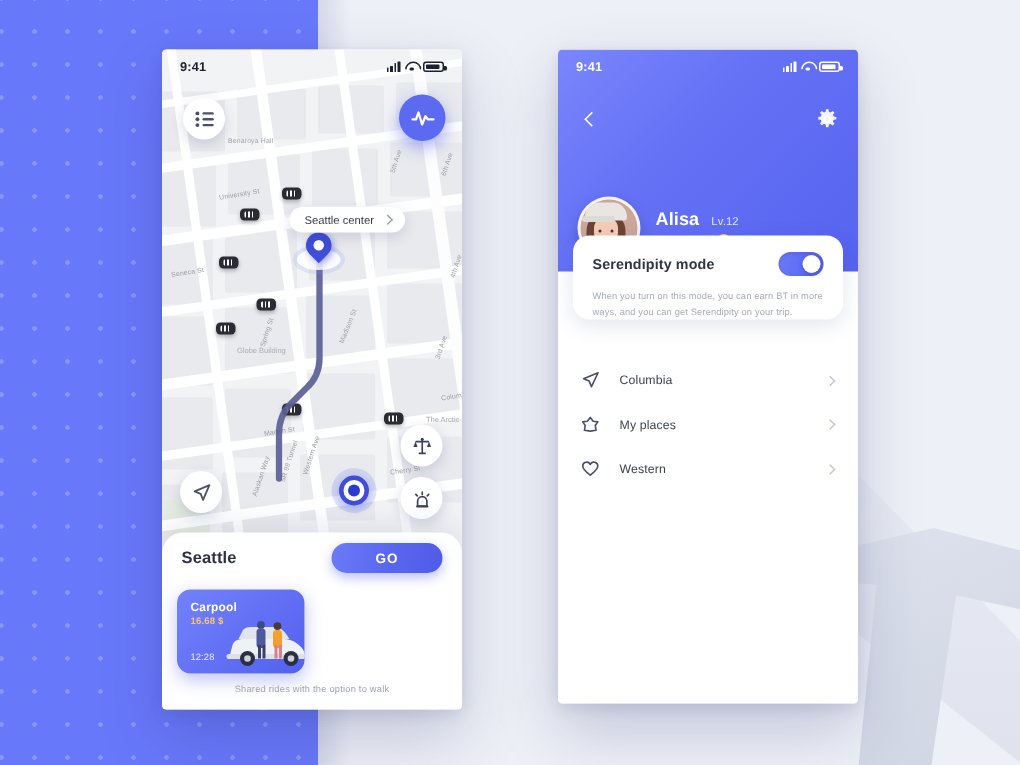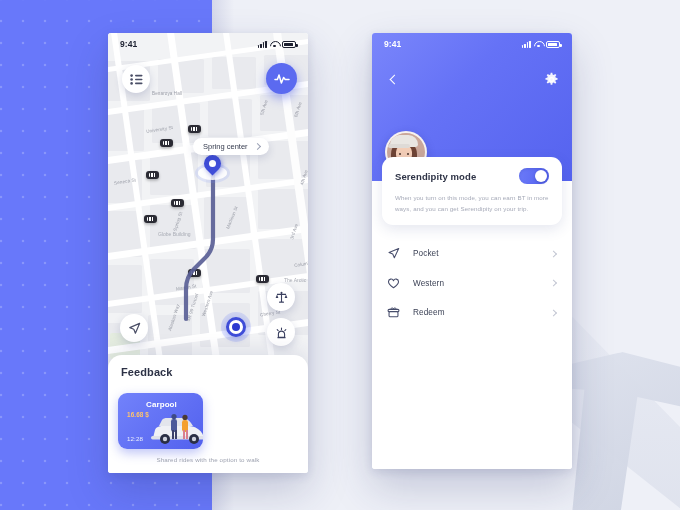--- a/index.html
+++ b/index.html
@@ -169,21 +169,21 @@
     position:absolute;top:38px;width:85px;height:56px;border-radius:9px;overflow:hidden;
   }
   #ride-carpool{
     left:10px;background:linear-gradient(135deg,#7282fb 0%,#5f6ef3 60%,#5261ee 100%);
     box-shadow:0 4px 11px rgba(85,100,235,.38);
   }
   #ride-exclusive{
     left:105px;background:#fff;
     box-shadow:0 3px 10px rgba(40,50,110,.13);
   }
-  .ride-title{position:absolute;left:9px;top:7px;font-size:8px;font-weight:bold;letter-spacing:.1px;margin-left:19px;}
+  .ride-title{position:absolute;left:9px;top:7px;font-size:8px;font-weight:bold;letter-spacing:.1px;}
   .ride-price{position:absolute;left:9px;top:18px;font-size:6.4px;font-weight:bold;letter-spacing:.1px;}
   .ride-time{position:absolute;left:9px;bottom:7px;font-size:6.2px;letter-spacing:.1px;}
   #ride-carpool .ride-title{color:#fff;}
   #ride-carpool .ride-price{color:#ffc46b;}
   #ride-carpool .ride-time{color:#eceffd;}
   #ride-exclusive .ride-title{color:#2f3448;}
   #ride-exclusive .ride-price{color:#f0a23c;}
   #ride-exclusive .ride-time{color:#8c909f;}
   .car-art{position:absolute;right:-4px;bottom:4px;}
   #sheet-foot{
@@ -216,21 +216,21 @@
   .av-eye.l{left:12px}.av-eye.r{left:20px}
   #r-name-row{display:flex;align-items:baseline;gap:8px;}
   #r-name{font-size:12px;font-weight:bold;color:#fff;letter-spacing:.1px;}
   #r-level{font-size:7.5px;color:#e2e6ff;letter-spacing:.1px;}
   #r-st-row{display:flex;align-items:center;gap:4px;margin-top:3px;}
   #r-st{font-size:7.5px;font-weight:bold;color:#ffc96e;letter-spacing:.1px;}
   #r-coin{width:9px;height:9px;border-radius:50%;background:linear-gradient(160deg,#ffd964,#f5a623);position:relative;}
   #r-coin::after{content:"";position:absolute;left:2px;top:4px;width:5px;height:1.6px;border-radius:1px;background:rgba(150,95,10,.5);}
 
   #r-seren{
-    position:absolute;left:10px;top:124px;width:180px;height:68px;background:#fff;
+    position:absolute;left:10px;top:124px;width:180px;height:56px;background:#fff;
     border-radius:11px;box-shadow:0 4px 14px rgba(50,60,130,.13);z-index:6;
   }
   #seren-title{position:absolute;left:13px;top:14px;font-size:9.5px;color:#2e3346;font-weight:bold;letter-spacing:.1px;}
   #seren-toggle{
     position:absolute;right:13px;top:11px;width:30px;height:16px;border-radius:9px;
     background:linear-gradient(100deg,#6b7af8,#5462ef);cursor:pointer;
     box-shadow:inset 0 1px 3px rgba(40,50,150,.2);
   }
   #seren-toggle::after{content:"";position:absolute;right:2px;top:2px;width:12px;height:12px;border-radius:50%;background:#fff;box-shadow:0 1px 3px rgba(30,40,110,.3);}
   #seren-desc{
@@ -340,21 +340,21 @@
     </svg>
 
     <div class="pin-halo"></div>
     <div class="pin-dest">
       <div class="body"></div>
         <div class="dot"></div>
     </div>
     <div class="pin-origin"></div>
 
     <div class="seattle-chip">
-      <span>Spring center</span>
+      <span>Seattle center</span>
       <div class="chev-sm"></div>
     </div>
 
     <div class="fab" id="fab-menu">
       <svg width="13" height="11" viewBox="0 0 13 11">
         <circle cx="1.6" cy="1.6" r="1.3" fill="#4b4f67"></circle>
           <rect x="5" y=".8" width="7.5" height="1.6" rx=".8" fill="#4b4f67"></rect>
         <circle cx="1.6" cy="5.5" r="1.3" fill="#4b4f67"></circle>
           <rect x="5" y="4.7" width="7.5" height="1.6" rx=".8" fill="#4b4f67"></rect>
         <circle cx="1.6" cy="9.4" r="1.3" fill="#4b4f67"></circle>
@@ -403,21 +403,22 @@
         </div>
       <div class="wifi"></div>
       <div class="batt">
           <span></span>
         </div>
     </div>
   </div>
 
   <div id="sheet">
     <div id="sheet-head">
-      <div id="economy-label">Feedback</div>
+      <div id="economy-label">Seattle</div>
+      <button id="go-btn">GO</button>
     </div>
 
     <div class="ride-card" id="ride-carpool">
       <div class="ride-title">Carpool</div>
       <div class="ride-price">16.68 $</div>
       <div class="ride-time">12:28</div>
       <svg class="car-art" width="58" height="34" viewBox="0 0 58 34">
         <path d="M4,27 L6,19 C7,16 10,15 14,15 H40 C46,15 52,19 54,24 L55,27 Z" fill="#f0f1f5"></path>
         <path d="M10,15 L13,9 C14,7.6 16,7 18,7 H34 C37,7 40,9 42,12 L44,15 Z" fill="#e3e5ec"></path>
         <rect x="2" y="25" width="54" height="3.4" rx="1.7" fill="#dfe1e9"></rect>
@@ -476,60 +477,67 @@
 
   <div id="r-profile">
     <div id="avatar">
       <div class="av-hair"></div>
         <div class="av-face"></div>
       <div class="av-eye l"></div>
         <div class="av-eye r"></div>
       <div class="av-cap"></div>
         <div class="av-brim"></div>
     </div>
+    <div>
+      <div id="r-name-row">
+        <div id="r-name">Alisa</div>
+        <div id="r-level">Lv.12</div>
+      </div>
+      <div id="r-st-row">
+        <div id="r-st">ST: 30.000</div>
+        <div id="r-coin"></div>
+      </div>
+    </div>
   </div>
 
   <div id="r-seren">
     <div id="seren-title">Serendipity mode</div>
     <div id="seren-toggle"></div>
     <div id="seren-desc">When you turn on this mode, you can earn BT in more ways, and you can get Serendipity on your trip.</div>
   </div>
 
   <div id="r-list">
 
     <div class="menu-row">
       <div class="menu-ico">
         <svg width="13" height="13" viewBox="0 0 14 14">
             <path d="M12.6 1.6 L2.2 5.9 L6.2 7.6 L7.9 11.6 Z" fill="none" stroke="#474d6b" stroke-width="1.15" stroke-linejoin="round"></path>
           </svg>
       </div>
-      <div class="menu-lbl">Pocket</div>
+      <div class="menu-lbl">Columbia</div>
       <div class="menu-chev"></div>
     </div>
 
 
+    <div class="menu-row">
+      <div class="menu-ico">
+        <svg width="13" height="13" viewBox="0 0 14 14">
+          <path d="M7 1.4 L9.1 4.1 L12.4 4.6 L10.6 7.2 L11.2 10.6 L7 11.2 L2.8 10.6 L3.4 7.2 L1.6 4.6 L4.9 4.1 Z" fill="none" stroke="#474d6b" stroke-width="1.15" stroke-linejoin="round"></path>
+        </svg>
+      </div>
+      <div class="menu-lbl">My places</div>
+      <div class="menu-chev"></div>
+    </div>
 
     <div class="menu-row">
       <div class="menu-ico">
         <svg width="13" height="13" viewBox="0 0 14 14">
           <path d="M7 11.6 C3.4 9 1.6 7.2 1.6 5.1 A2.8 2.8 0 0 1 7 4 A2.8 2.8 0 0 1 12.4 5.1 C12.4 7.2 10.6 9 7 11.6Z" fill="none" stroke="#474d6b" stroke-width="1.15" stroke-linejoin="round"></path>
         </svg>
       </div>
       <div class="menu-lbl">Western</div>
       <div class="menu-chev"></div>
     </div>
 
 
-    <div class="menu-row">
-      <div class="menu-ico">
-        <svg width="13" height="13" viewBox="0 0 14 14">
-          <rect x="2.2" y="6" width="9.6" height="5.6" rx="1.2" fill="none" stroke="#474d6b" stroke-width="1.15"></rect>
-          <rect x="1.2" y="3.6" width="11.6" height="2.6" rx="1.1" fill="none" stroke="#474d6b" stroke-width="1.15"></rect>
-          <path d="M7 3.6 C7 2.4 5.8 1.6 4.8 2.2 C4 2.7 4.4 3.6 5.6 3.6Z" fill="none" stroke="#474d6b" stroke-width="1.05"></path>
-          <path d="M7 3.6 C7 2.4 8.2 1.6 9.2 2.2 C10 2.7 9.6 3.6 8.4 3.6Z" fill="none" stroke="#474d6b" stroke-width="1.05"></path>
-        </svg>
-      </div>
-      <div class="menu-lbl">Redeem</div>
-      <div class="menu-chev"></div>
-    </div>
 
   </div>
 </div>
 
 </body></html>

